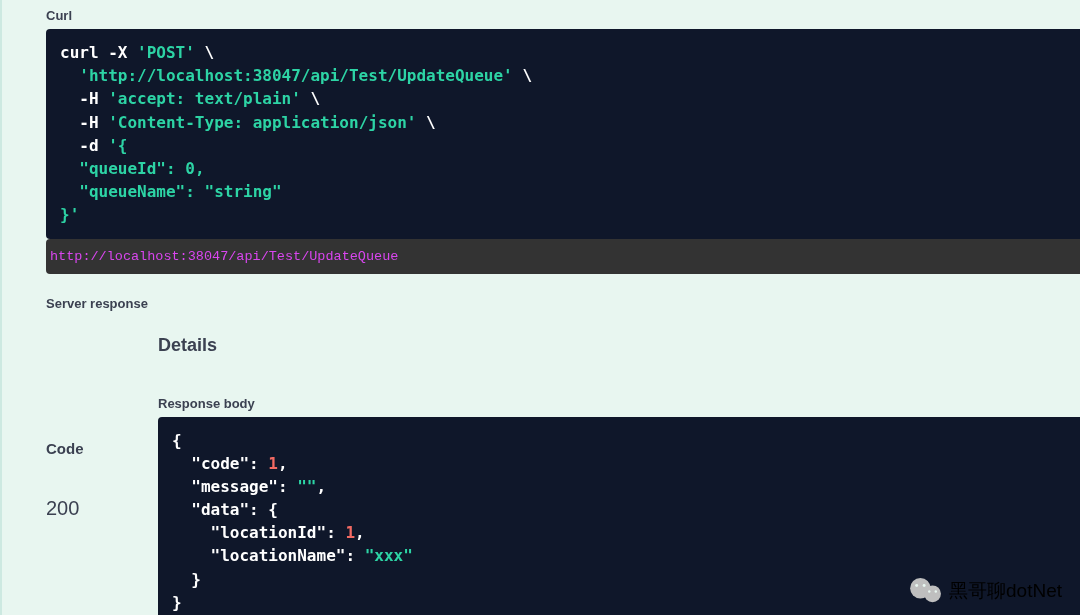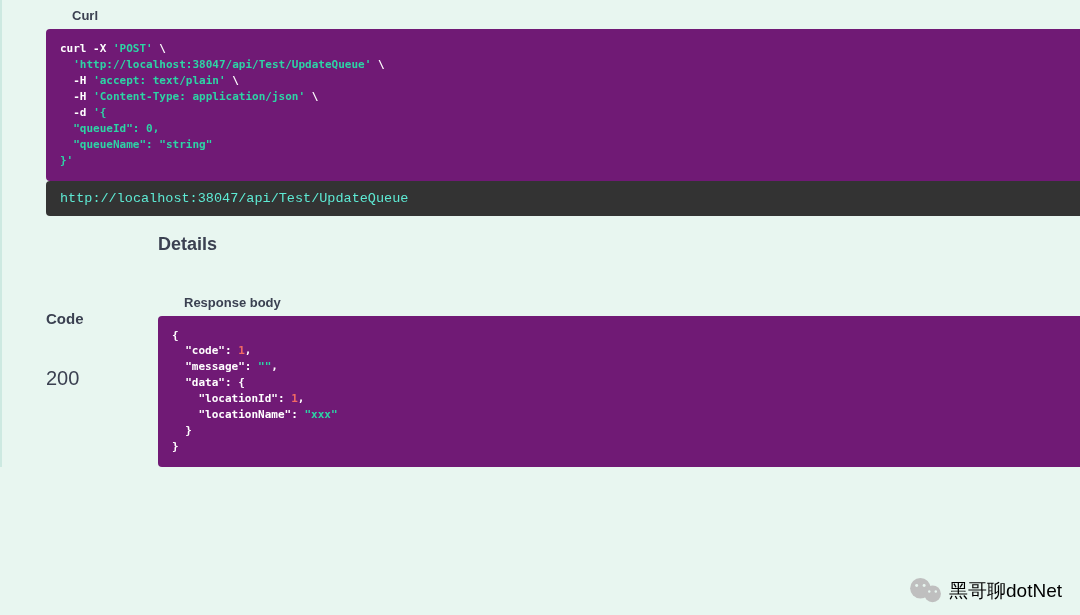--- a/index.html
+++ b/index.html
@@ -15,41 +15,40 @@
     }
     .container {
       padding: 0 0 0 44px;
       border-left: 2px solid #cde9e1;
     }
     .section-label {
       font-weight: 700;
       font-size: 13px;
       color: #3b4151;
       padding: 8px 0 6px 0;
-      margin-left: 26px;
     }
     .code-block {
-      background: #701a75;
+      background: #0f172a;
       color: #ffffff;
       border-radius: 4px 0 0 4px;
       padding: 12px 14px;
       font-family: "Consolas", "Monaco", monospace;
-      font-size: 11px;
+      font-size: 16px;
       line-height: 1.45;
       white-space: pre;
       overflow-x: auto;
       font-weight: 600;
     }
     .code-block .tok-str { color: #2dd4a5; }
     .code-block .tok-num { color: #f26a63; }
     .url-block {
       background: #333333;
-      color: #5eead4;
+      color: #d946ef;
       border-radius: 4px 0 0 4px;
-      padding: 10px 14px;
+      padding: 10px 4px;
       font-family: "SimSun", "Courier New", monospace;
       font-size: 13.5px;
     }
     .response-section {
       margin-top: 14px;
     }
     .response-table {
       display: flex;
       margin-top: 18px;
       align-items: center;
@@ -99,20 +98,21 @@
   <span class="tok-str">'http://localhost:38047/api/Test/UpdateQueue'</span><span> \</span>
 <span>  -H </span><span class="tok-str">'accept: text/plain'</span><span> \</span>
 <span>  -H </span><span class="tok-str">'Content-Type: application/json'</span><span> \</span>
 <span>  -d </span><span class="tok-str">'{</span>
 <span class="tok-str">  "queueId": </span><span class="tok-str">0</span><span class="tok-str">,</span>
 <span class="tok-str">  "queueName": </span><span class="tok-str">"string"</span>
 <span class="tok-str">}'</span></div>
 
   <div class="url-block">http://localhost:38047/api/Test/UpdateQueue</div>
 
+  <div class="section-label response-section">Server response</div>
 
   <div class="response-table">
     <div class="code-col">
       <div class="th code-th">Code</div>
       <div class="status-code">200</div>
     </div>
     <div class="details-col">
       <div class="th">Details</div>
       <div class="section-label" style="padding-top:0">Response body</div>
       <div class="code-block"><span>{</span>

